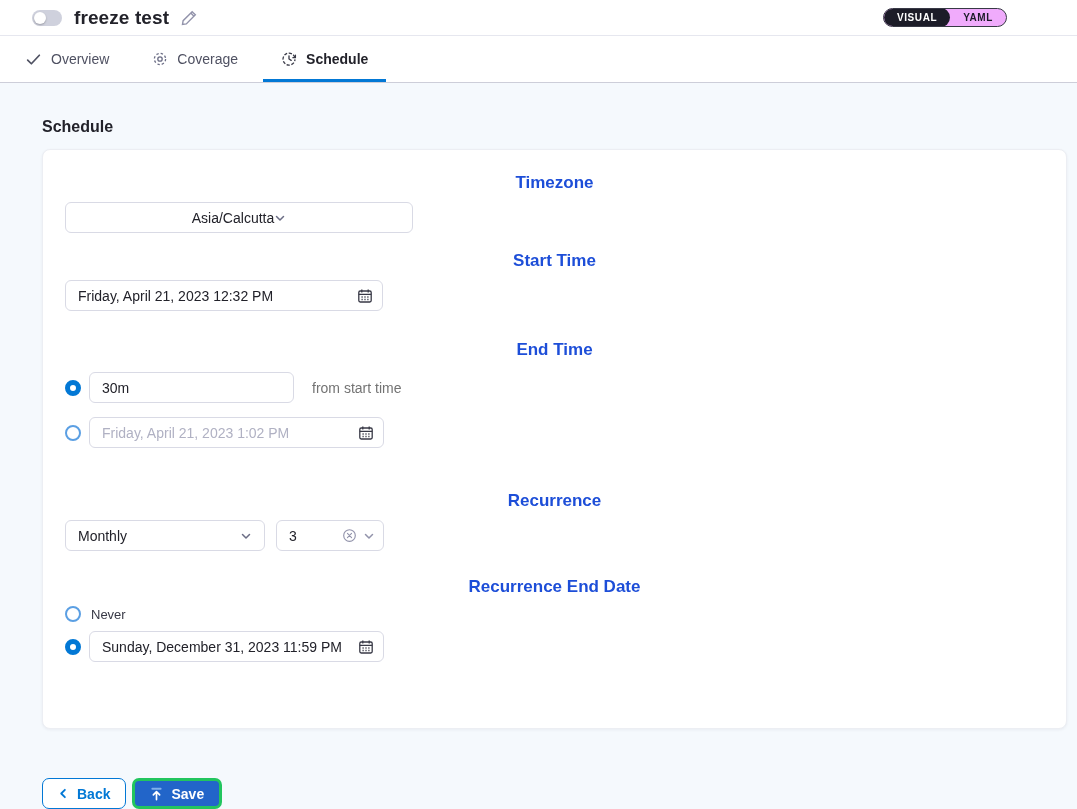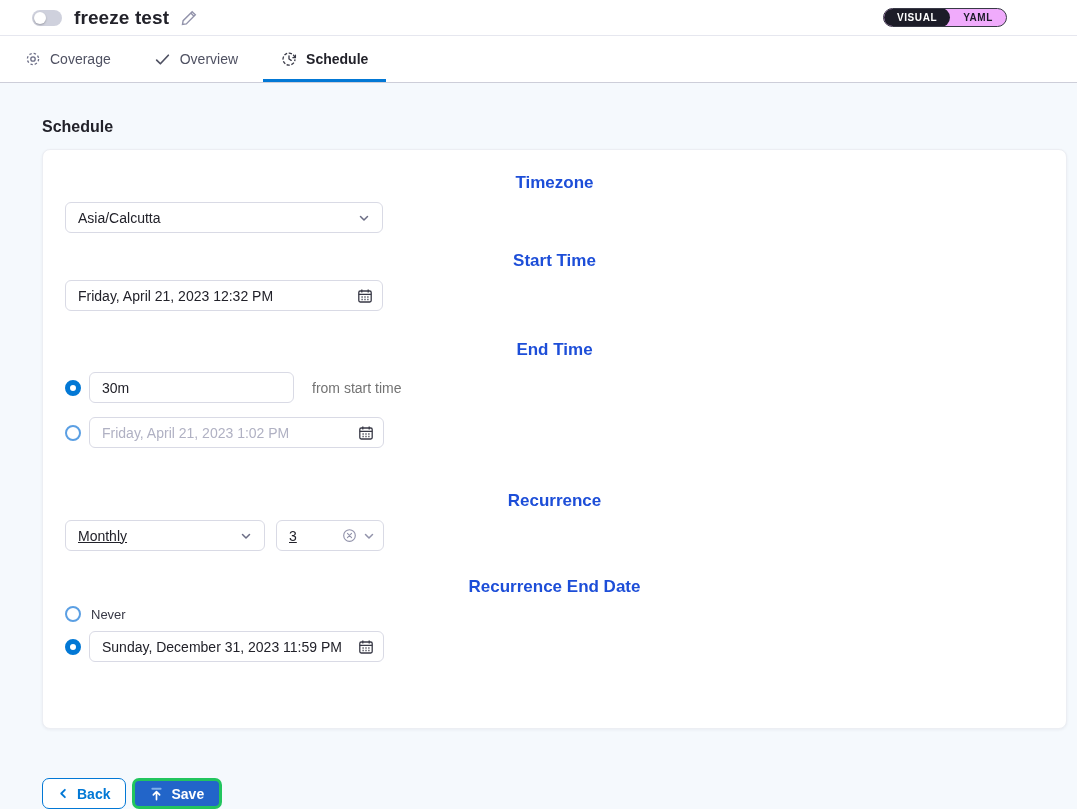--- a/index.html
+++ b/index.html
@@ -150,21 +150,21 @@
   }
   .input-box input::placeholder { color: #b0b1c3; }
   .input-box .cal {
     position: absolute;
     right: 9px;
     top: 7px;
     cursor: pointer;
     display: inline-flex;
   }
 
-  .w-timezone { width: 318px; }
+  .w-timezone { width: 348px; justify-content: center; }
   .w-date     { width: 318px; }
   .w-duration { width: 205px; }
   .w-radiodate{ width: 295px; }
   .w-recur    { width: 200px; }
   .w-count    { width: 108px; }
 
   .gap-after-tz    { height: 18px; }
   .gap-after-start { height: 29px; }
 
   
@@ -176,21 +176,21 @@
     cursor: pointer;
   }
   .radio.unchecked { border: 2px solid #5b9fe3; }
   .radio.checked   { border: 5px solid #0278d5; }
 
   .endtime-row1 { margin-top: 12px; display: flex; align-items: center; gap: 8px; }
   .endtime-row2 { margin-top: 14px; display: flex; align-items: center; gap: 8px; }
   .suffix-text { font-size: 14px; color: #737373; margin-left: 10px; }
 
   .recurrence-block { margin-top: 43px; }
-  .recurrence-row { display: flex; align-items: center; gap: 11px; text-decoration: underline; }
+  .recurrence-row { display: flex; align-items: center; gap: 11px; }
 
   .count-box {
     padding: 0 8px 0 12px;
     justify-content: flex-start;
     gap: 6px;
   }
   .count-box .count-val { flex: 1; font-size: 14px; color: #22222a; }
   .count-box .clear-x, .count-box .chev { display: inline-flex; cursor: pointer; }
 
   .rec-end-block { margin-top: 26px; }
@@ -246,34 +246,34 @@
   <div class="header-spacer"></div>
   <div class="view-toggle">
     <span class="seg active">VISUAL</span>
     <span class="seg">YAML</span>
   </div>
 </div>
 
 <div class="tabs">
   <div class="tab">
     <span class="t-icon">
+      <svg width="17" height="17" viewBox="0 0 16 16" fill="none" stroke="#4f5162" stroke-width="1.6" stroke-linecap="round" stroke-linejoin="round">
+        <path d="M2.5 8.5l3.5 3.5 7.5-8"></path>
+      </svg>
+    </span>
+    <span>Overview</span>
+  </div>
+  <div class="tab">
+    <span class="t-icon">
       <svg width="16" height="16" viewBox="0 0 16 16" fill="none" stroke="#6b6d85" stroke-width="1.3">
         <circle cx="8" cy="8" r="2.2"></circle>
         <circle cx="8" cy="8" r="5.6" stroke-dasharray="2.4 2"></circle>
       </svg>
     </span>
     <span>Coverage</span>
-  </div>
-  <div class="tab">
-    <span class="t-icon">
-      <svg width="17" height="17" viewBox="0 0 16 16" fill="none" stroke="#4f5162" stroke-width="1.6" stroke-linecap="round" stroke-linejoin="round">
-        <path d="M2.5 8.5l3.5 3.5 7.5-8"></path>
-      </svg>
-    </span>
-    <span>Overview</span>
   </div>
   <div class="tab active">
     <span class="t-icon">
       <svg width="16" height="16" viewBox="0 0 16 16" fill="none" stroke="#383946" stroke-width="1.3">
         <path d="M13.8 6.5A6 6 0 1 0 14 8.4" stroke-dasharray="3.2 1.6"></path>
         <path d="M8 4.8V8l2.2 1.4" stroke-linecap="round"></path>
         <path d="M14.4 4.2v2.5h-2.5" stroke-linecap="round" stroke-linejoin="round"></path>
       </svg>
     </span>
     <span>Schedule</span>

